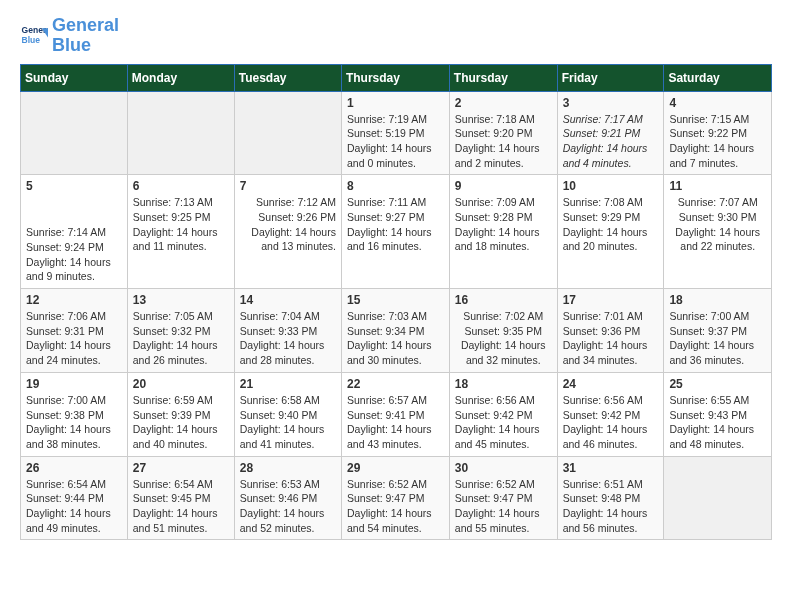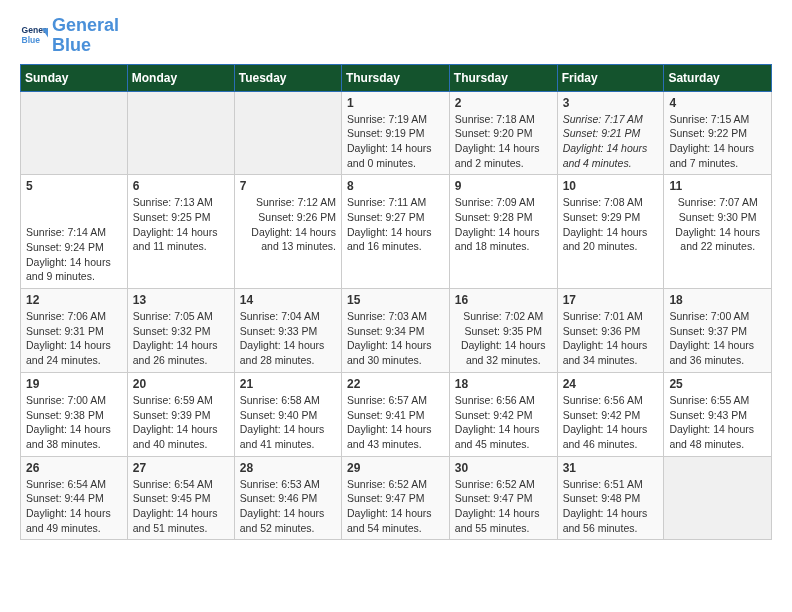--- a/index.html
+++ b/index.html
@@ -128,21 +128,21 @@
       </tr>
   </thead>
   <tbody id="calendar-body">
       <tr>
         <td class="empty-cell"></td>
         <td class="empty-cell"></td>
         <td class="empty-cell"></td>
         <td>
           <span class="day-num">1</span>
           <div class="cell-content" style="white-space: pre-line;">Sunrise: 7:19 AM
-Sunset: 9:19 PM
+Sunset: 5:19 PM
 Daylight: 14 hours and 0 minutes.</div>
         </td>
         <td>
           <span class="day-num">2</span>
           <div class="cell-content" style="white-space: pre-line;">Sunrise: 7:18 AM
 Sunset: 9:20 PM
 Daylight: 14 hours and 2 minutes.</div>
         </td>
         <td>
           <span class="day-num">3</span>

